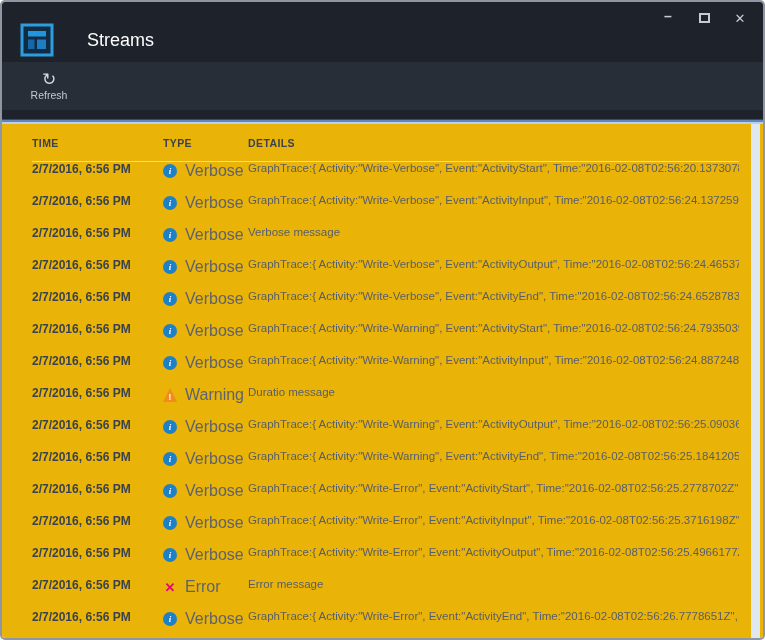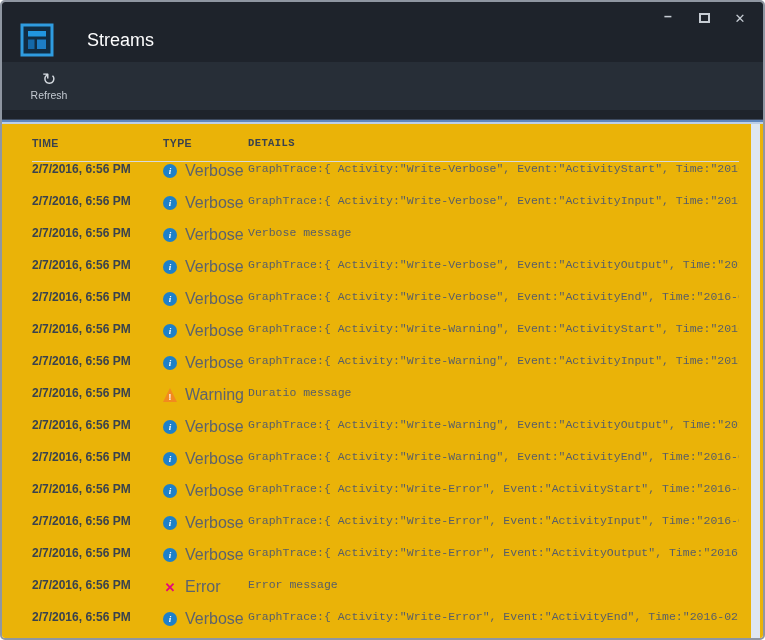--- a/index.html
+++ b/index.html
@@ -80,21 +80,21 @@
   .stream-table { padding: 0 24px 0 30px; }
   .thead {
     display: flex; align-items: center;
     height: 38px;
     border-bottom: 1px solid #d7dade;
     font-size: 10.5px; font-weight: bold; letter-spacing: .4px;
     color: #3a424e;
   }
   .col-time { width: 131px; flex: 0 0 auto; }
   .col-type { width: 85px; flex: 0 0 auto; display: flex; align-items: center; }
-  .col-details { flex: 1 1 auto; min-width: 0; overflow: hidden; white-space: nowrap; font-family: Liberation Mono, monospace; }
+  .col-details { flex: 1 1 auto; min-width: 0; overflow: hidden; white-space: nowrap; }
 
   .row {
     display: flex; align-items: flex-start;
     height: 32px;
     border-bottom: 4px solid #eab308;
   }
   .cell-time { font-size: 12px; font-weight: bold; color: #39424e; }
   .cell-type-label { font-size: 16px; color: #5d636d; margin-left: 8px; }
   .cell-details { font-size: 11.5px; color: #585e68; }
 

